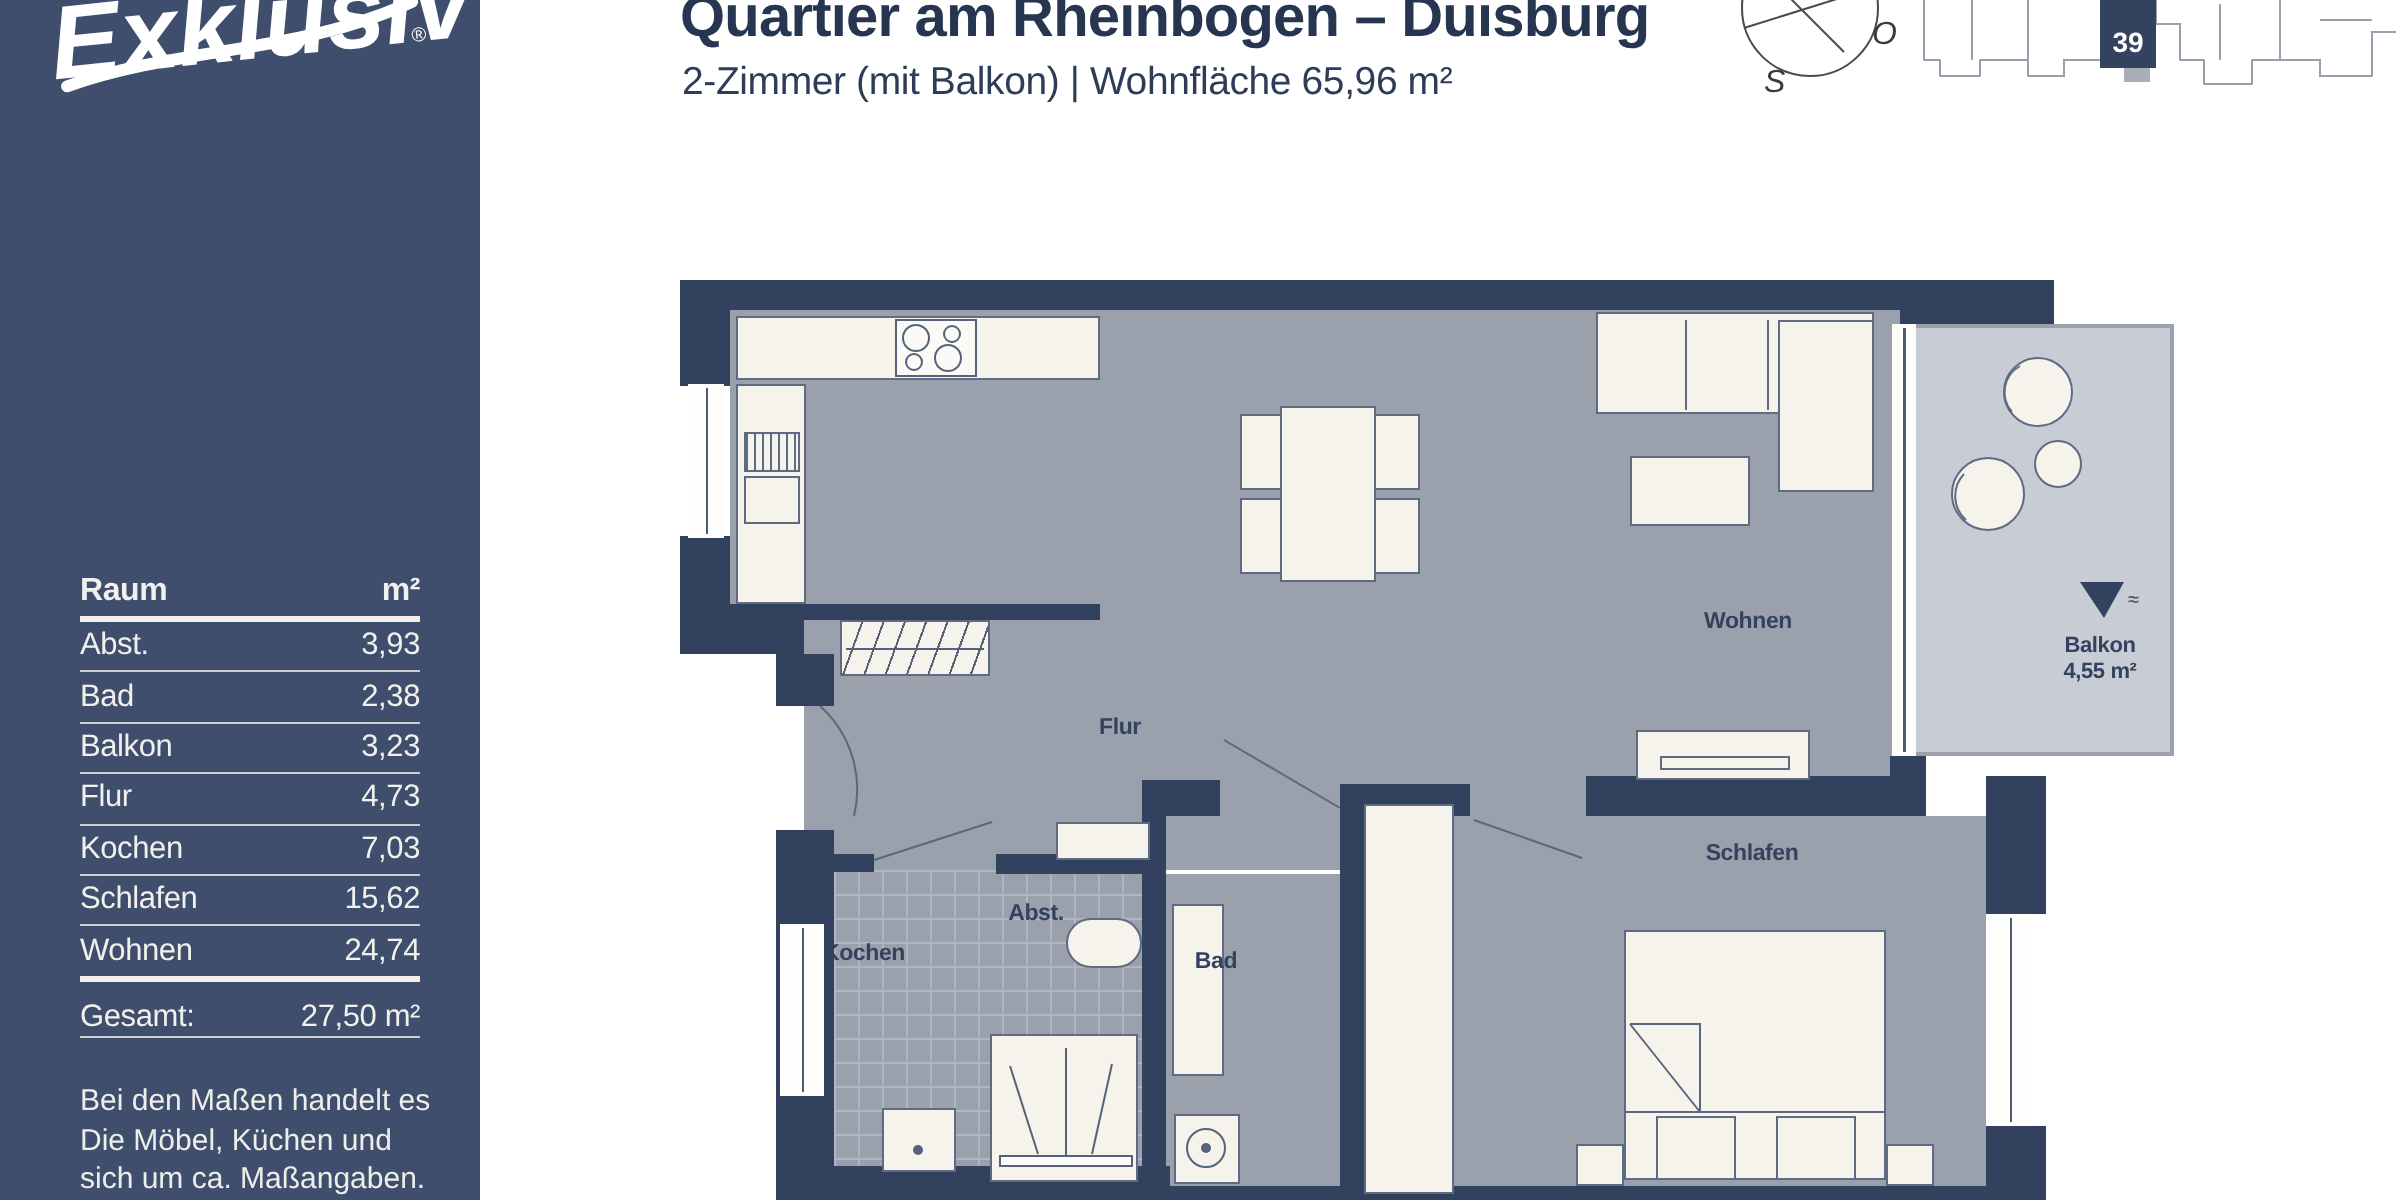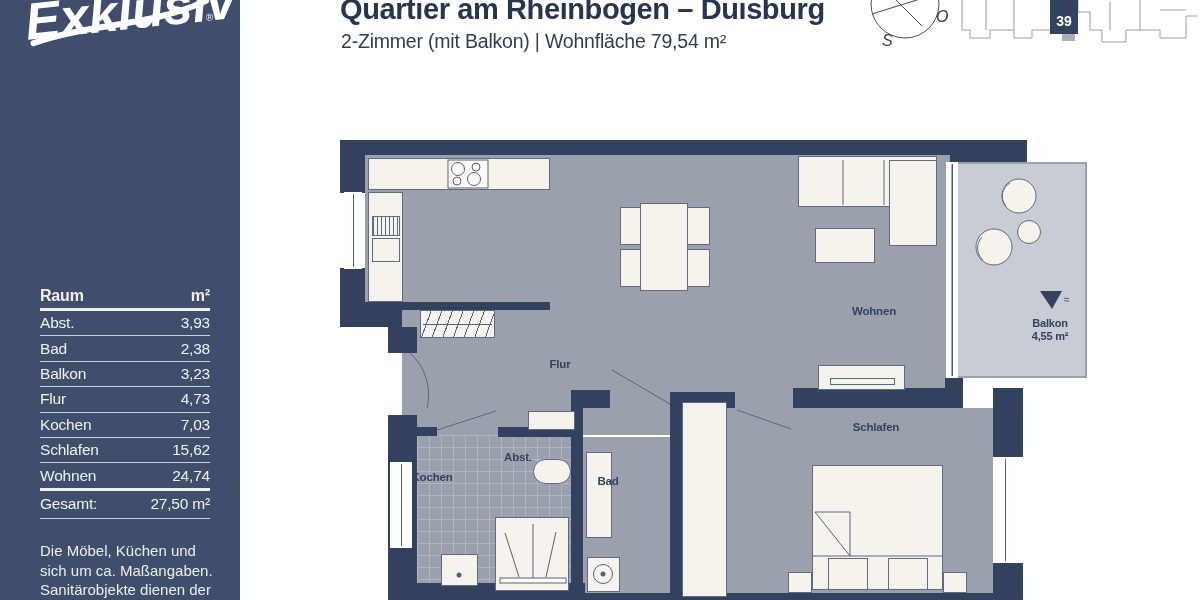--- a/index.html
+++ b/index.html
@@ -5,21 +5,21 @@
   html,body{margin:0;padding:0;background:#ffffff;}
   #app{position:relative;width:1200px;height:600px;overflow:hidden;background:#fff;
        font-family:"Liberation Sans",sans-serif;}
   
   #sidebar{position:absolute;left:0;top:0;width:240px;height:600px;background:#3e4e6c;color:#f1f0ec;}
   .tbl{position:absolute;left:40px;top:283px;width:170px;font-size:15.5px;letter-spacing:-0.2px;}
   .trow{display:flex;justify-content:space-between;align-items:center;height:24.4px;
         border-bottom:1px solid rgba(242,240,233,.8);}
   .thead{font-weight:bold;font-size:16px;border-bottom:3px solid #f2efe9;height:25px;}
   .tlast{border-bottom:3px solid #f2efe9;}
-  .ttotal{height:27px;border-bottom:1px solid rgba(242,240,233,.8);}
+  .ttotal{height:27px;border-bottom:1px solid rgba(242,240,233,.8);align-items:flex-end;}
   .disc{position:absolute;left:40px;top:541px;font-size:15px;line-height:19.5px;color:#eeeee9;}
   
   #title{position:absolute;left:340px;top:-7px;font-size:29px;font-weight:bold;color:#273650;letter-spacing:-0.4px;}
   #subtitle{position:absolute;left:341px;top:30px;font-size:19.5px;color:#2e3d57;letter-spacing:-0.2px;}
   
   .wall{position:absolute;background:#32425e;}
   .floor{position:absolute;background:#9aa0ac;}
   .tiles{position:absolute;background-color:#9aa0ac;
      background-image:linear-gradient(#b0b6c1 1px,transparent 1px),linear-gradient(90deg,#b0b6c1 1px,transparent 1px);
      background-size:12px 12px;}
@@ -83,28 +83,29 @@
         <span>Wohnen</span>
         <span>24,74</span>
       </div>
       <div class="trow ttotal">
         <span>Gesamt:</span>
         <span>27,50 m²</span>
       </div>
     </div>
 
     <div class="disc">
+      <div>Bei den Maßen handelt es</div>
       <div>Die Möbel, Küchen und</div>
       <div>sich um ca. Maßangaben.</div>
       <div>Sanitärobjekte dienen der</div>
     </div>
   </div>
 
   <div id="title">Quartier am Rheinbogen – Duisburg</div>
-  <div id="subtitle">2-Zimmer (mit Balkon) | Wohnfläche 79,54 m²</div>
+  <div id="subtitle">2-Zimmer (mit Balkon) | Wohnfläche 65,96 m²</div>
 
   <div class="floor" style="left:365px;top:155px;width:588px;height:155px;"></div>
   <div class="floor" style="left:402px;top:310px;width:551px;height:125px;"></div>
   <div class="tiles" style="left:417px;top:435px;width:154px;height:162px;"></div>
   <div class="floor" style="left:583px;top:437px;width:87px;height:160px;"></div>
   <div class="floor" style="left:682px;top:408px;width:311px;height:189px;"></div>
   <div class="balc" style="left:958px;top:162px;width:129px;height:216px;"></div>
 
   <div class="wall" style="left:340px;top:140px;width:623px;height:15px;"></div>
   <div class="wall" style="left:950px;top:140px;width:77px;height:22px;"></div>

